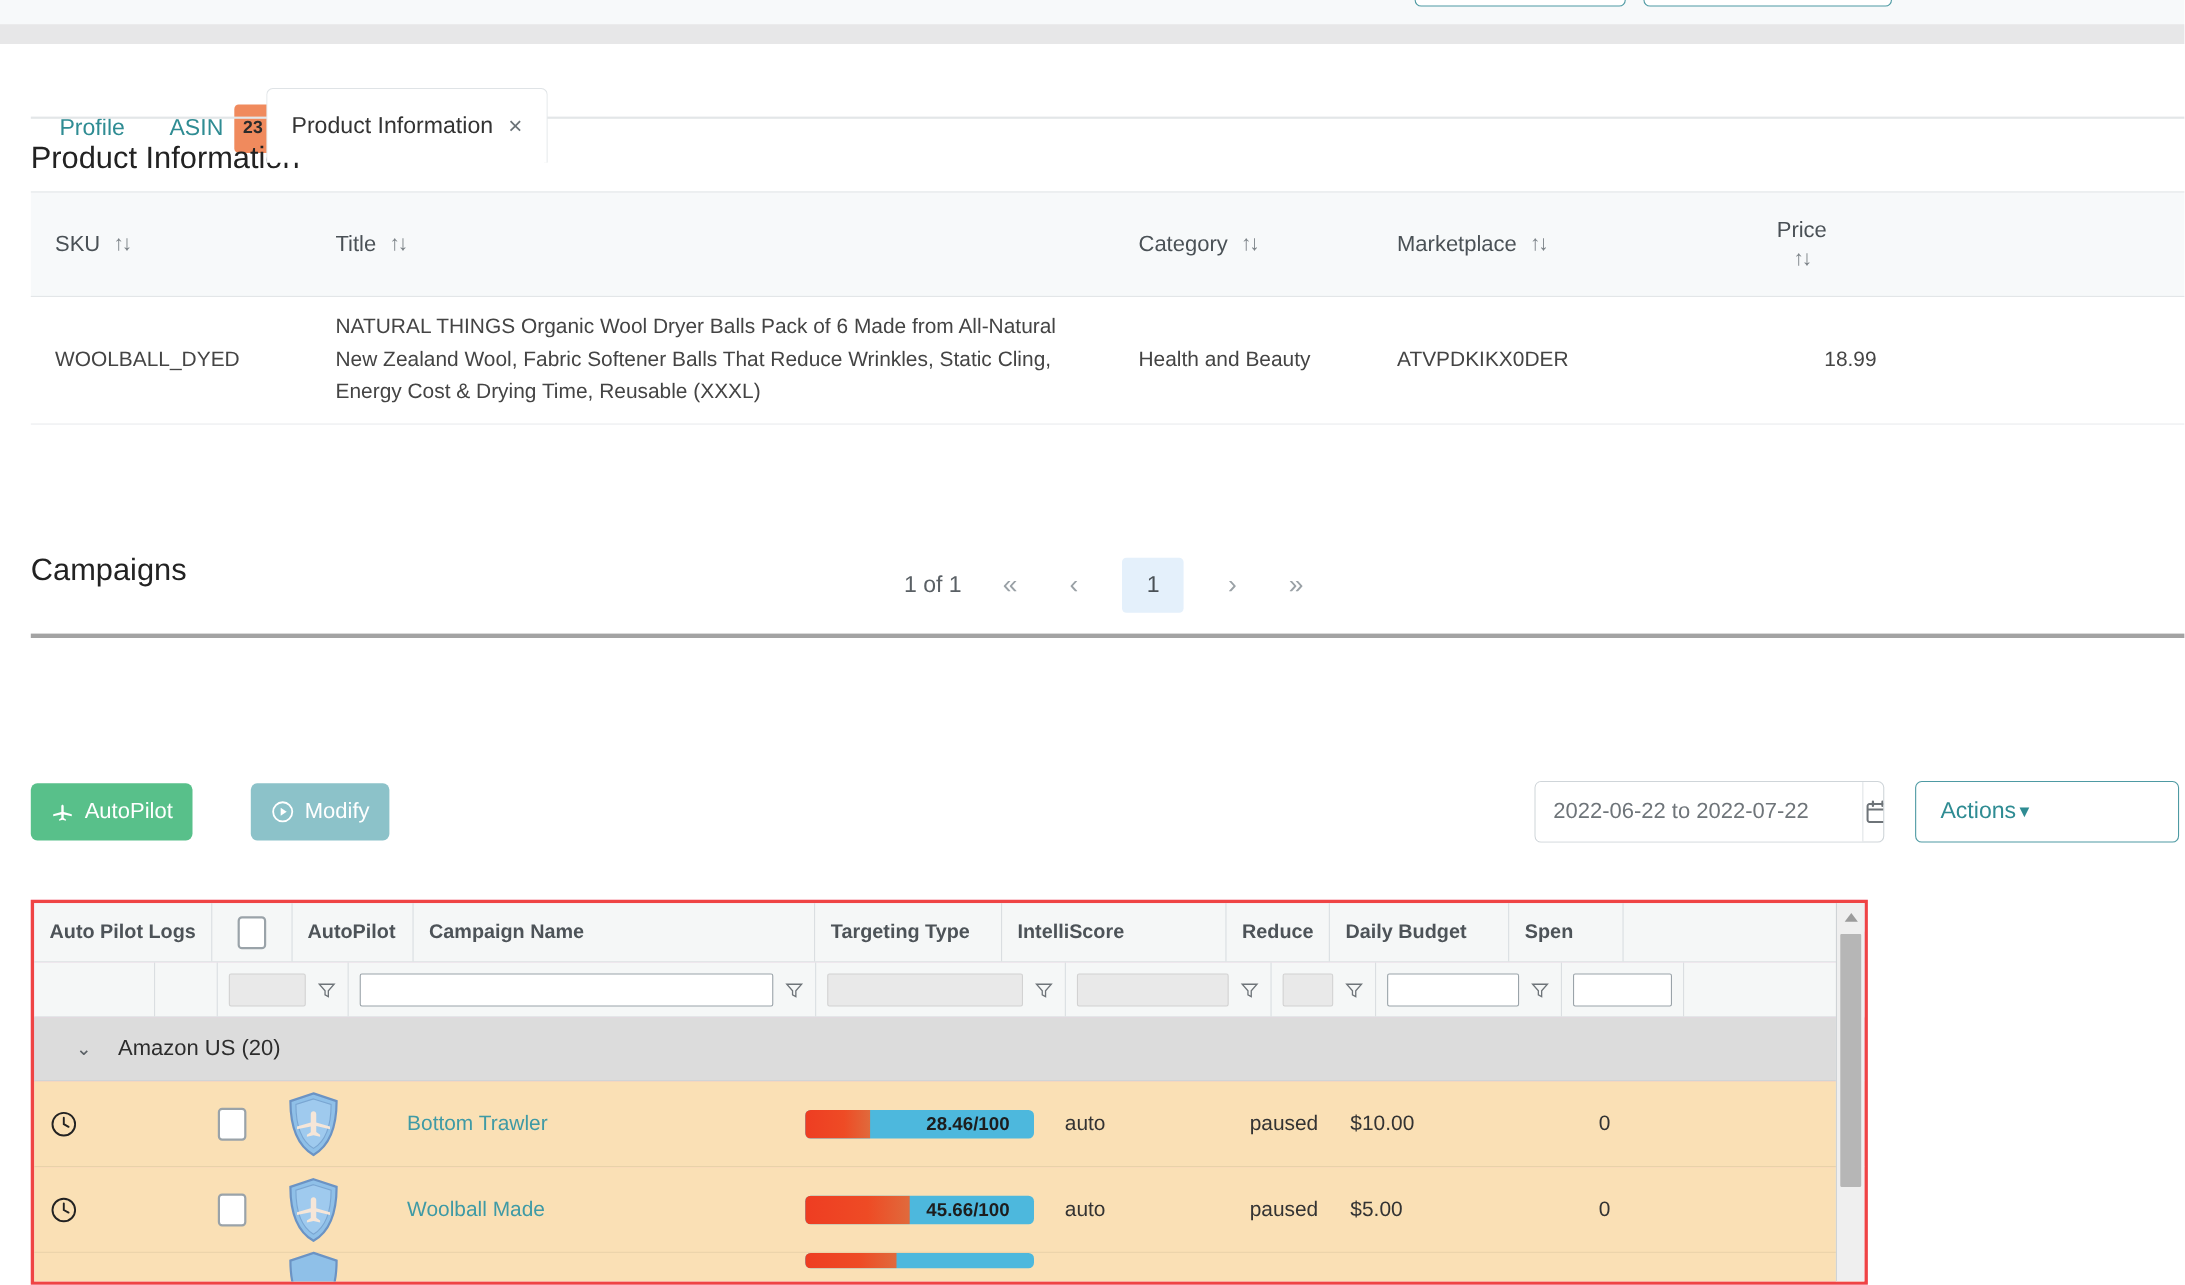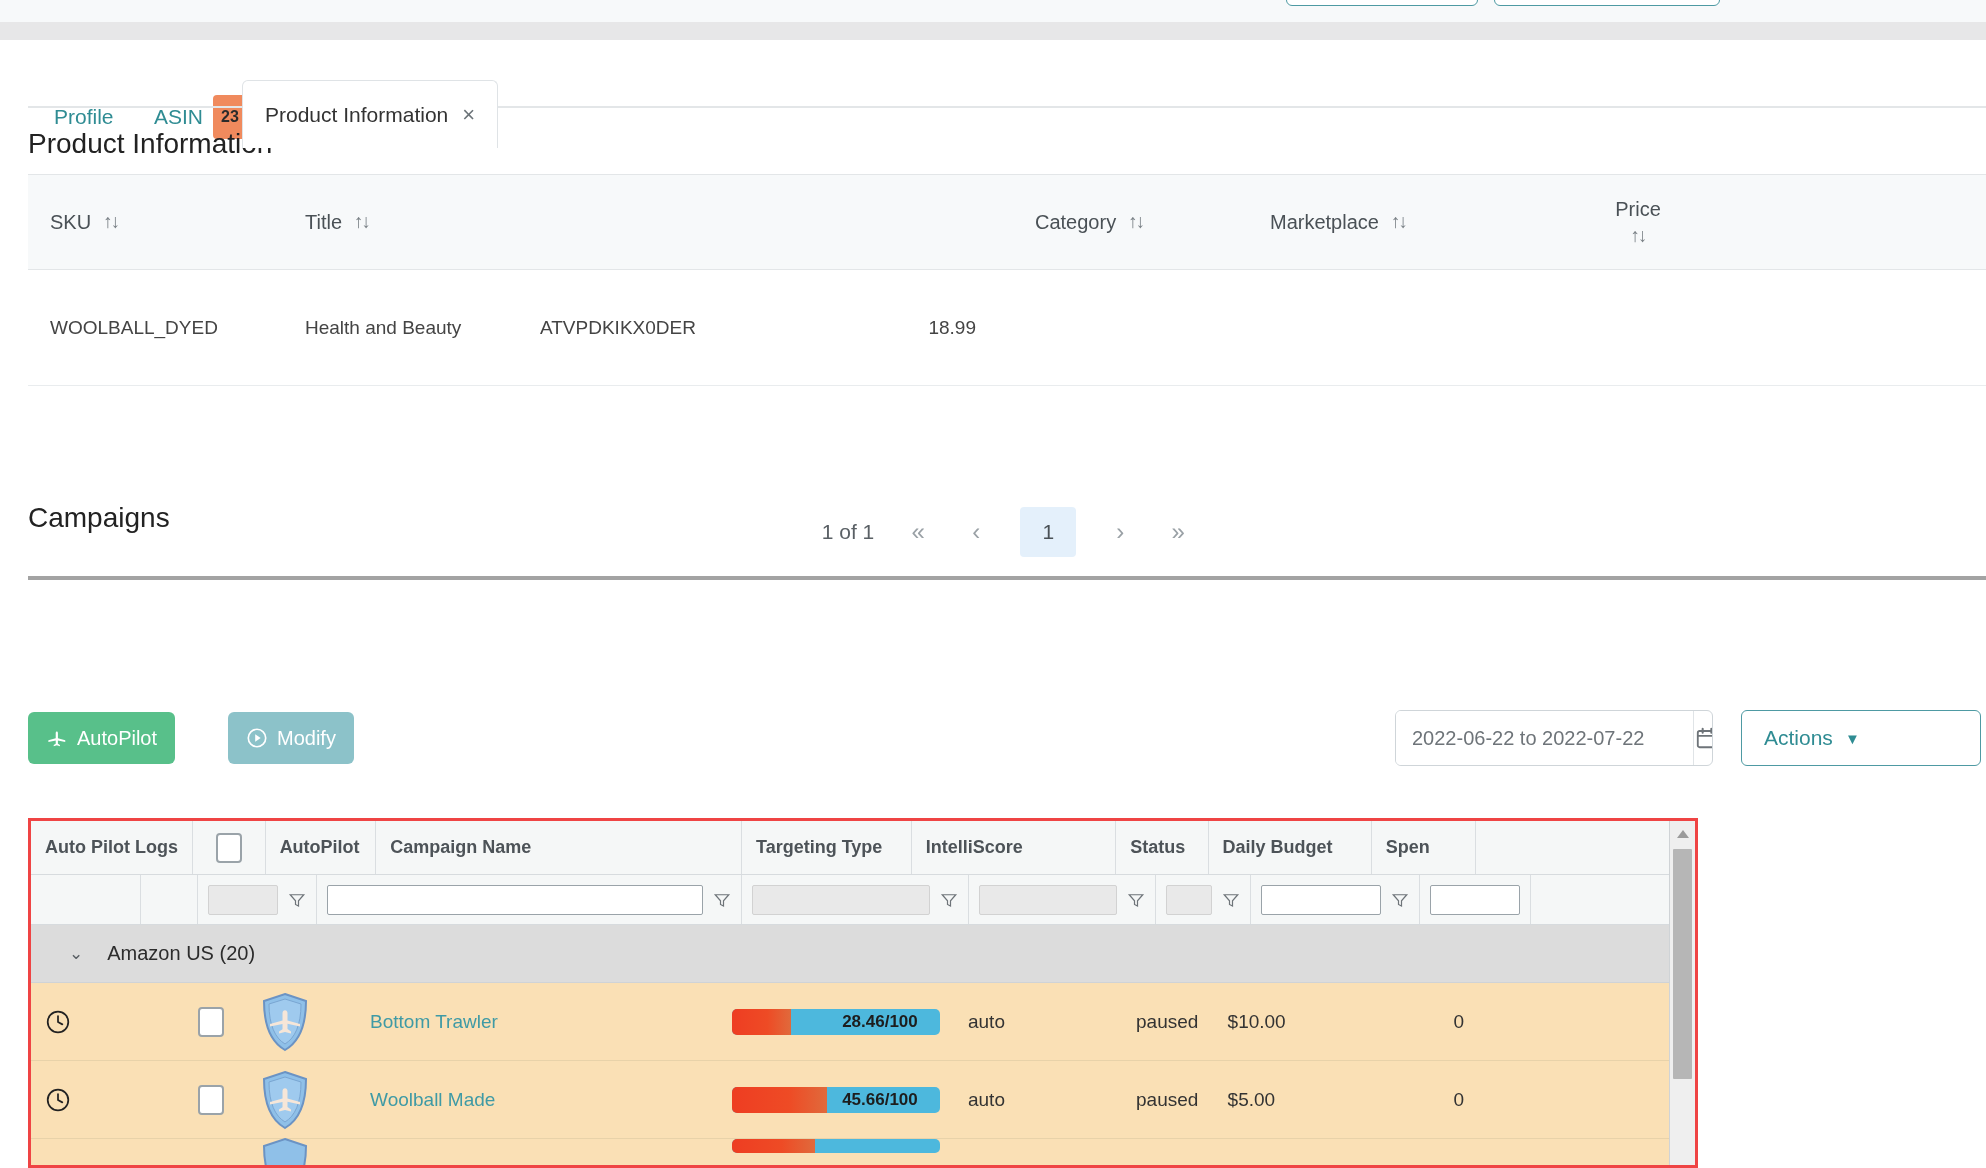--- a/index.html
+++ b/index.html
@@ -131,21 +131,21 @@
     padding:0 16px; font-family:"Liberation Sans", sans-serif; background:#fff;
   }
   .cal-btn {
     width:66px; border-left:1px solid #e0e4e7;
     display:flex; align-items:center; justify-content:center; cursor:pointer;
   }
   #btn-actions {
     position:absolute; left:1741px; top:710px; height:56px; width:240px;
     border:1px solid #4e9aa3; border-radius:6px; background:#fff;
     color:#2f8c93; font-size:21px;
-    display:flex; align-items:center; gap:12px; padding:0 22px; cursor:pointer;
+    display:flex; align-items:center; padding:0 22px; cursor:pointer;
   }
 
   
   .grid {
     position:absolute; left:28px; top:818px; width:1670px; height:350px;
     border:3px solid #ef4444; background:#f9a8d4; overflow:hidden;
   }
   .grid-head {
     display:flex; height:54px; background:#f5f7f7;
     border-bottom:1px solid #d7dbde;
@@ -274,20 +274,21 @@
         <span>Marketplace</span>
         <span class="sort-icon">↑↓</span>
       </div>
       <div class="cell c-price price">
         <span>Price</span>
         <span class="sort-icon">↑↓</span>
       </div>
     </div>
     <div class="pi-row">
       <div class="cell c-sku">WOOLBALL_DYED</div>
+      <div class="cell c-title">NATURAL THINGS Organic Wool Dryer Balls Pack of 6 Made from All-Natural New Zealand Wool, Fabric Softener Balls That Reduce Wrinkles, Static Cling, Energy Cost &amp; Drying Time, Reusable (XXXL)</div>
       <div class="cell c-cat">Health and Beauty</div>
       <div class="cell c-mkt">ATVPDKIKX0DER</div>
       <div class="cell c-price">18.99</div>
     </div>
   </div>
 
   <div class="pager">
     <div class="pagination">
       <span class="pg-label">1 of 1</span>
       <span class="pg-btn">«</span>
@@ -346,21 +347,21 @@
       <div class="gh w-name">
         <span>Campaign Name</span>
       </div>
       <div class="gh w-targ">
         <span>Targeting Type</span>
       </div>
       <div class="gh w-intel">
         <span>IntelliScore</span>
       </div>
       <div class="gh w-stat">
-        <span>Status</span>
+        <span>Reduce</span>
       </div>
       <div class="gh w-bud">
         <span>Daily Budget</span>
       </div>
       <div class="gh w-spend">
         <span>Spen</span>
       </div>
       <div class="gh w-last"></div>
     </div>
 

